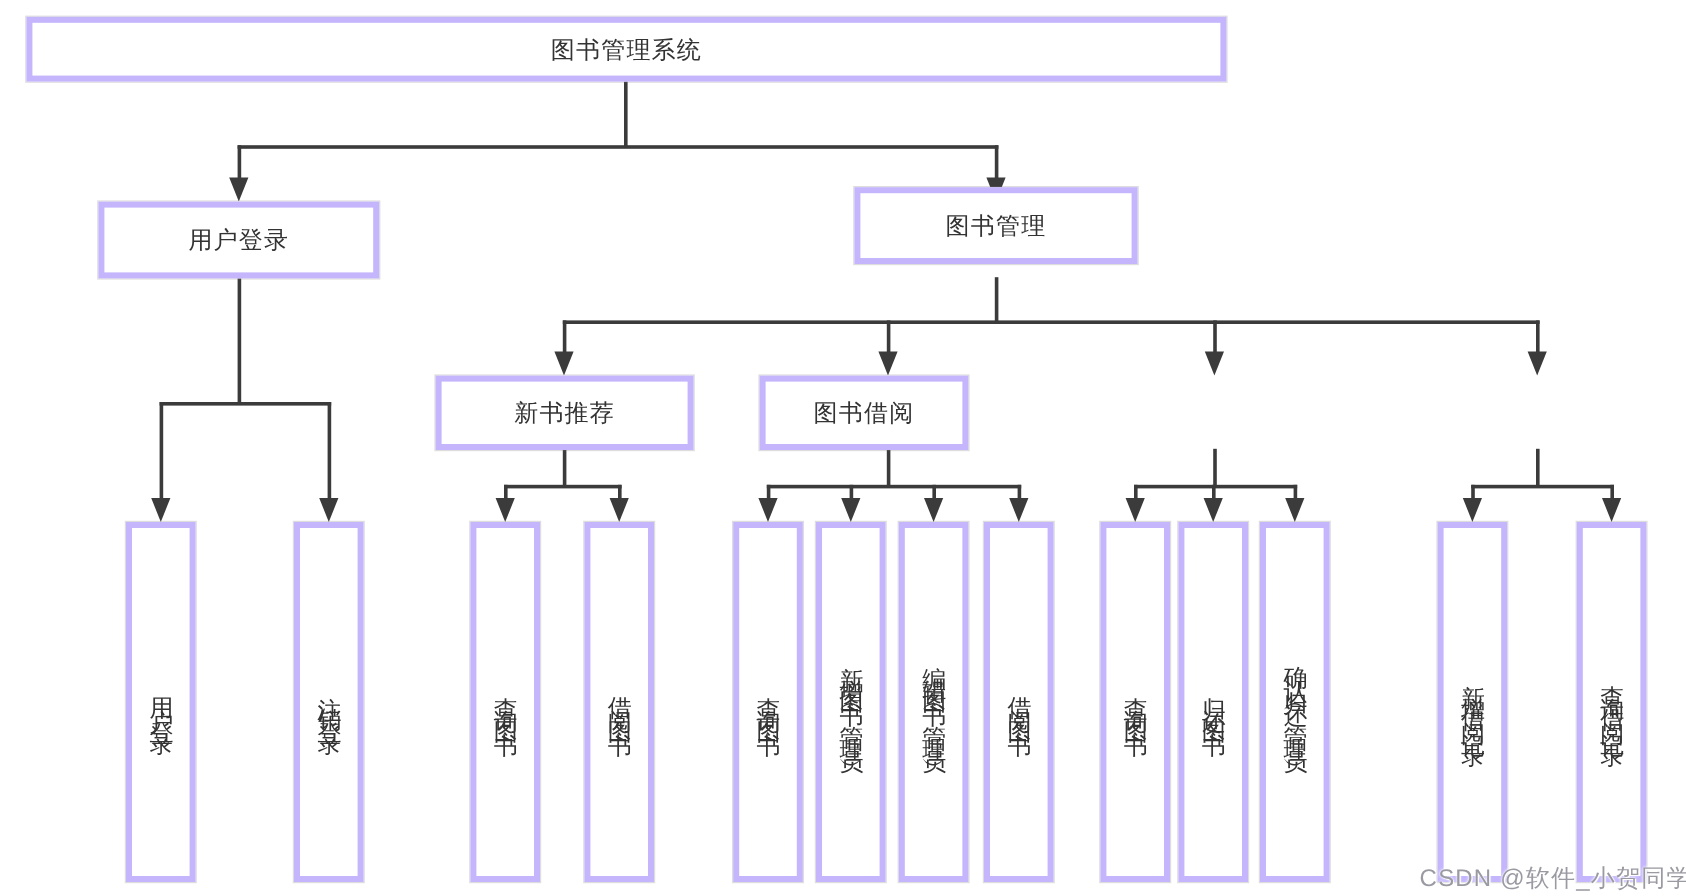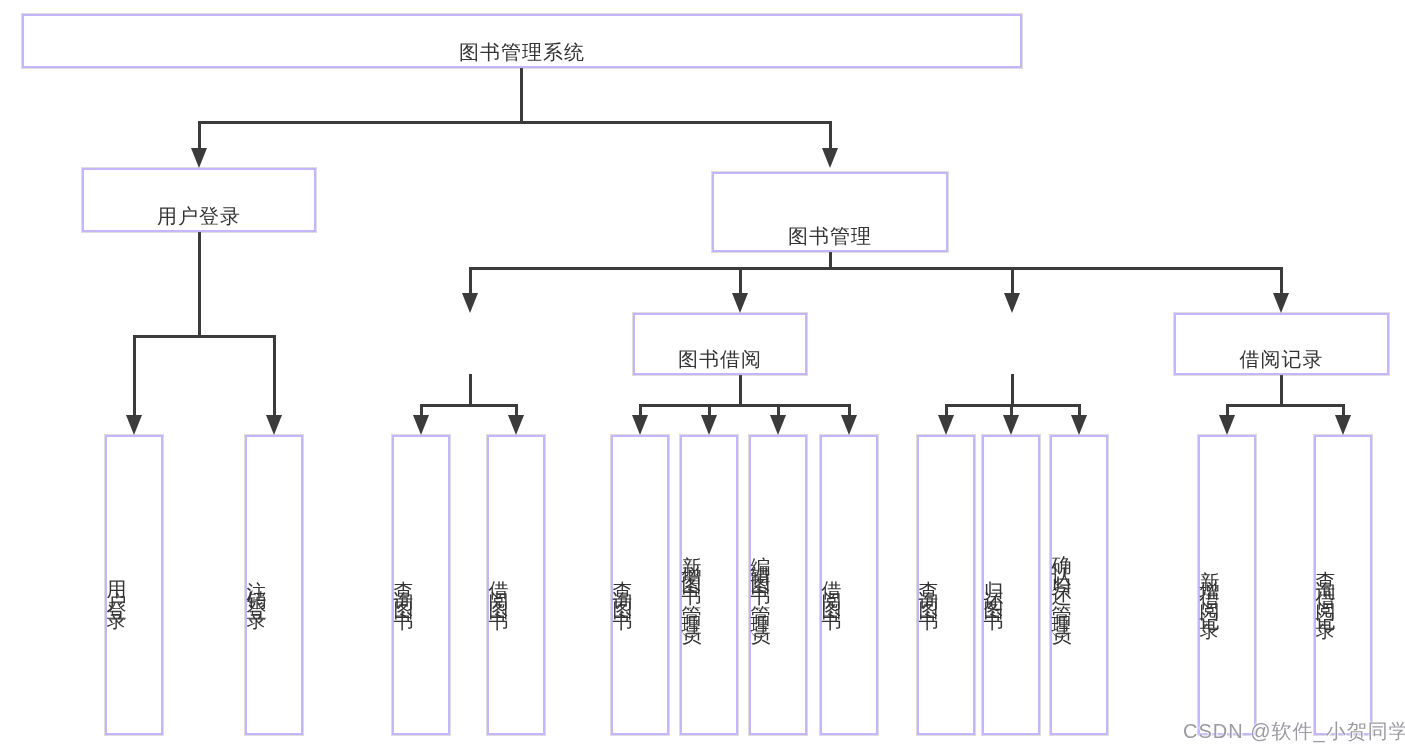--- a/index.html
+++ b/index.html
@@ -7,23 +7,23 @@
     position:relative;
     width:1405px; height:747px;
     background:#ffffff;
     font-family:"Liberation Sans", sans-serif;
     overflow:hidden;
   }
   .node {
     position:absolute;
     box-sizing:border-box;
     background:#ffffff;
-    border:2px solid #c4b5fd;
+    border:5px solid #c4b5fd;
     display:flex;
-    align-items:flex-end;
+    align-items:center;
     justify-content:center;
     color:#333333;
     box-shadow:0 0 0 1px rgba(120,120,120,0.25);
     z-index:2;
     font-family:Liberation Serif, serif;
   }
   .node.h { font-size:20px; letter-spacing:1px; white-space:nowrap; }
   .node.v {
     writing-mode:vertical-rl;
     text-orientation:mixed;
@@ -55,28 +55,28 @@
 <body>
 
 <div class="canvas" id="canvas">
   <span class="watermark">CSDN @软件_小贺同学</span>
 <div class="node h" style="left: 22px; top: 14px; width: 1000px; height: 54px;">
       <span>图书管理系统</span>
     </div>
     <div class="node h" style="left: 82px; top: 168px; width: 234px; height: 64px;">
       <span>用户登录</span>
     </div>
-    <div class="node h" style="left: 712px; top: 172px; width: 236px; height: 80px;">
+    <div class="node h" style="left: 712px; top: 156px; width: 236px; height: 64px;">
       <span>图书管理</span>
+    </div>
+    <div class="node h" style="left: 363px; top: 313px; width: 215px; height: 62px;">
+      <span>新书推荐</span>
     </div>
     <div class="node h" style="left: 633px; top: 313px; width: 174px; height: 62px;">
       <span>图书借阅</span>
-    </div>
-    <div class="node h" style="left: 1174px; top: 313px; width: 215px; height: 62px;">
-      <span>借阅记录</span>
     </div>
     <div class="node v" style="left: 105px; top: 435px; width: 58px; height: 300px;">
       <span>用户登录</span>
     </div>
     <div class="node v" style="left: 245px; top: 435px; width: 58px; height: 300px;">
       <span>注销登录</span>
     </div>
     <div class="node v" style="left: 392px; top: 435px; width: 58px; height: 300px;">
       <span>查询图书</span>
     </div>

